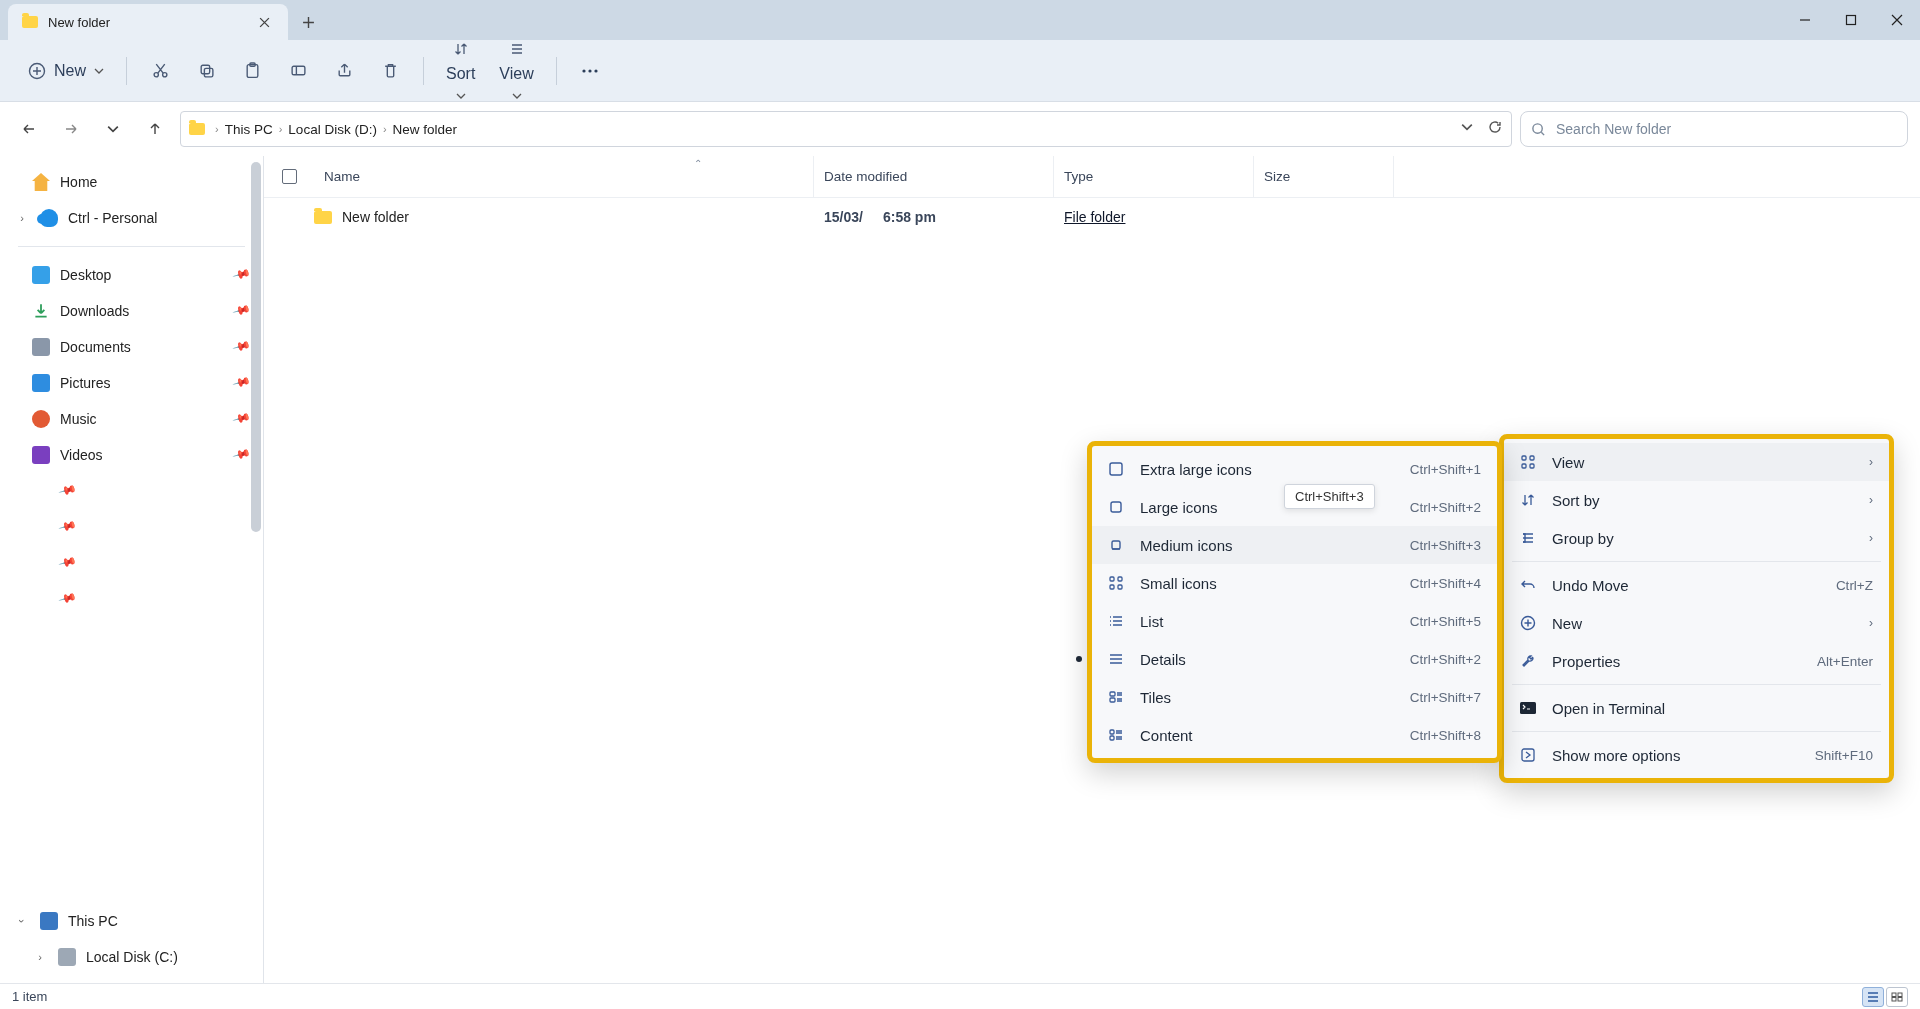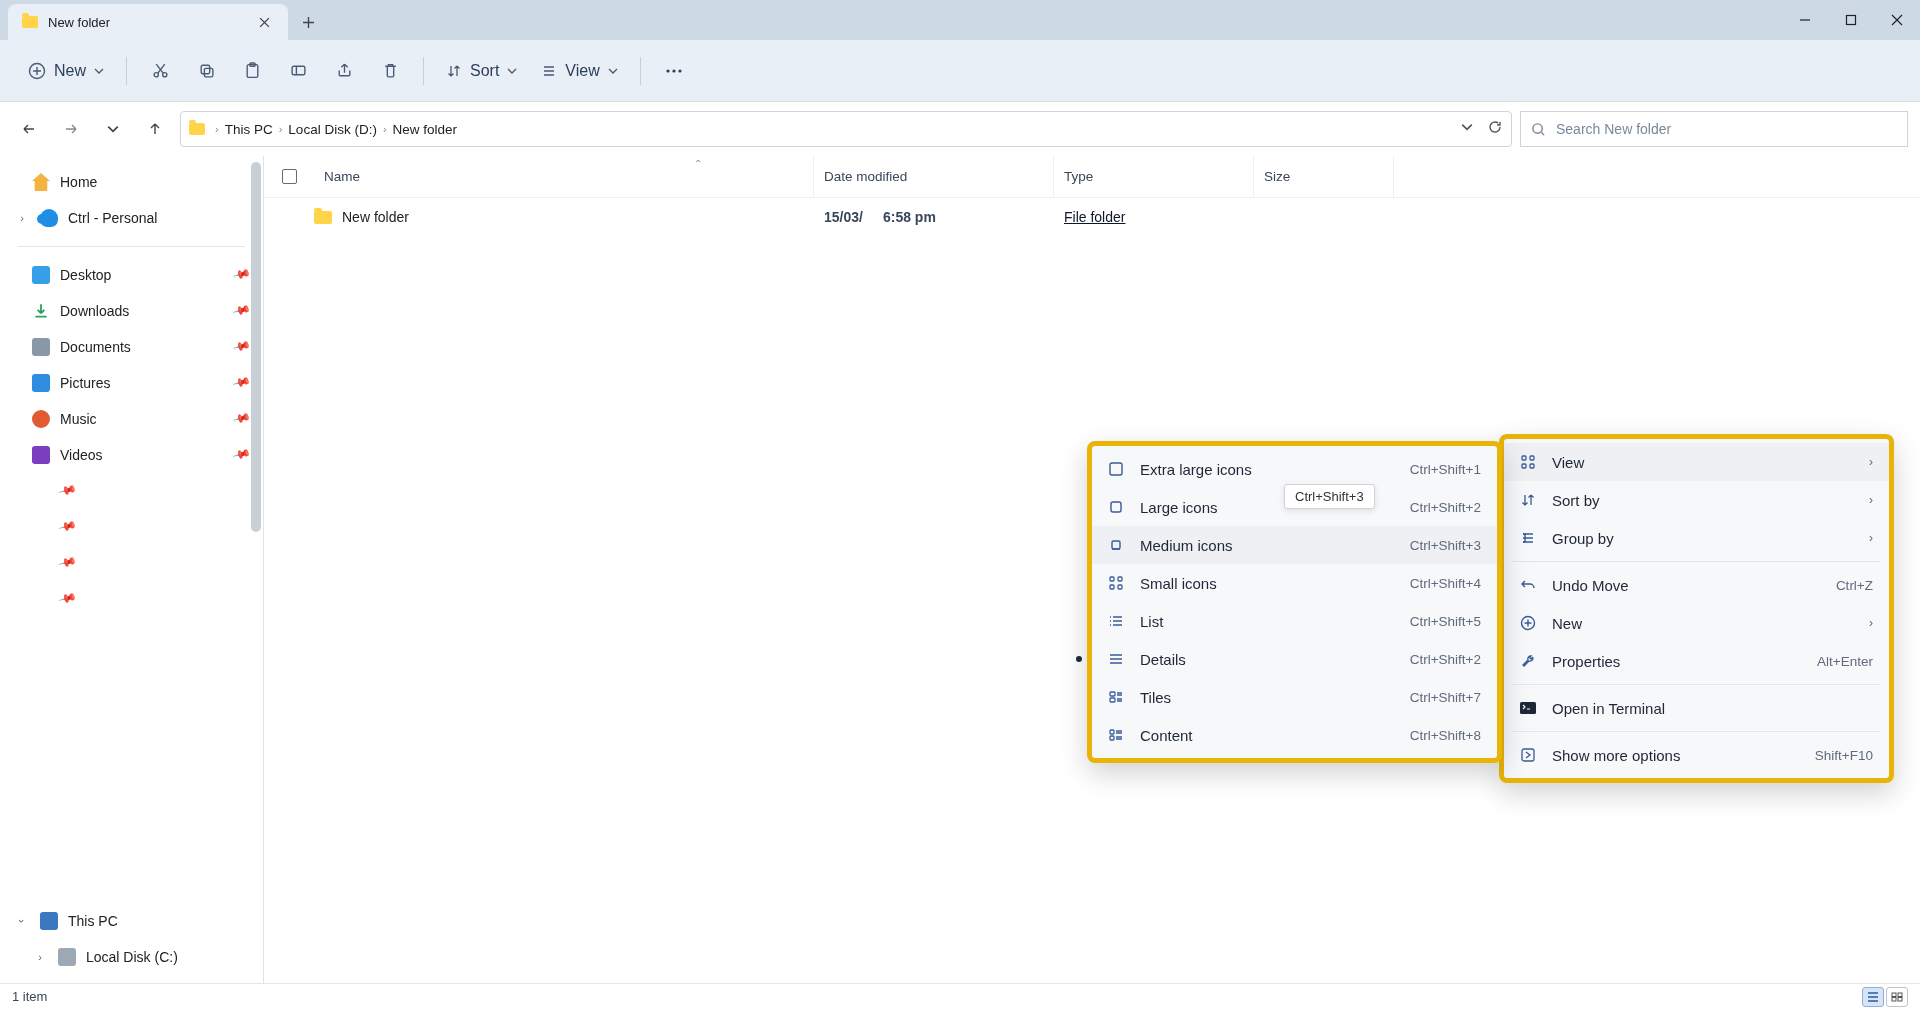--- a/index.html
+++ b/index.html
@@ -16,33 +16,33 @@
   .wincontrols { position:absolute; right:0; top:0; height:40px; display:flex; }
   .wincontrols div { width:46px; display:flex; align-items:center; justify-content:center; color:#222; }
 
   
   .toolbar { height: 62px; background: #e9eff6; border-bottom:1px solid #d8dee6; display:flex; align-items:center; padding:0 18px; gap:4px; }
   .tb-btn { height:36px; display:flex; align-items:center; justify-content:center; padding:0 10px; color:#4a5a75; border-radius:4px; }
   .tb-btn.icon-only { width:42px; padding:0; }
   .tb-new { gap:8px; color:#2c3e5a; }
   .tb-sep { width:1px; height:28px; background:#c6cfda; margin:0 8px; }
   .tb-new svg, .sortv svg { flex-shrink:0; }
-  .sortv { gap:8px; color:#2c3e5a; }
+  .sortv { gap:8px; color:#2c3e5a;flex-direction:column; }
   .chev { color:#555; }
 
   
   .navrow { height:54px; display:flex; align-items:center; padding:0 12px; gap:8px; }
   .nav-btn { width:34px; height:34px; display:flex; align-items:center; justify-content:center; color:#555; border-radius:4px; }
   .addrbox { flex:1; height:36px; border:1px solid #d0d5dd; border-radius:4px; display:flex; align-items:center; padding:0 8px; gap:6px; }
   .addrbox .folder-mini { width:16px; height:12px; background:#ffd447; border-radius:2px; position:relative; margin-right:4px; }
   .addrbox .folder-mini::before { content:""; position:absolute; top:-3px; left:0; width:7px; height:3px; background:#ffd447; border-radius:2px 2px 0 0; }
   .crumb { font-size:13.5px; color:#222; }
   .crumb-sep { color:#888; font-size:11px; }
   .addr-right { margin-left:auto; display:flex; gap:14px; color:#555; }
-  .searchbox { width:388px; height:36px; border:1px solid #d0d5dd; border-radius:0; display:flex; align-items:center; padding:0 10px; gap:10px; color:#7a889a; }
+  .searchbox { width:388px; height:36px; border:1px solid #d0d5dd; border-radius:8px; display:flex; align-items:center; padding:0 10px; gap:10px; color:#7a889a; }
   .searchbox input { border:none; outline:none; font-size:14px; color:#333; flex:1; background:transparent; }
   .searchbox input::placeholder { color:#7a889a; }
 
   
   .main { display:flex; height: calc(1009px - 40px - 62px - 54px - 26px); }
   .sidebar { width:264px; border-right:1px solid #e0e4ea; padding:8px 4px; position:relative; }
   .side-item { height:36px; display:flex; align-items:center; padding:0 10px 0 28px; font-size:14px; color:#222; gap:10px; position:relative; border-radius:4px; }
   .side-item.with-exp { padding-left:10px; }
   .side-item .exp { width:16px; text-align:center; color:#666; font-size:11px; }
   .side-sep { height:1px; background:#e2e6ec; margin:10px 14px; }

